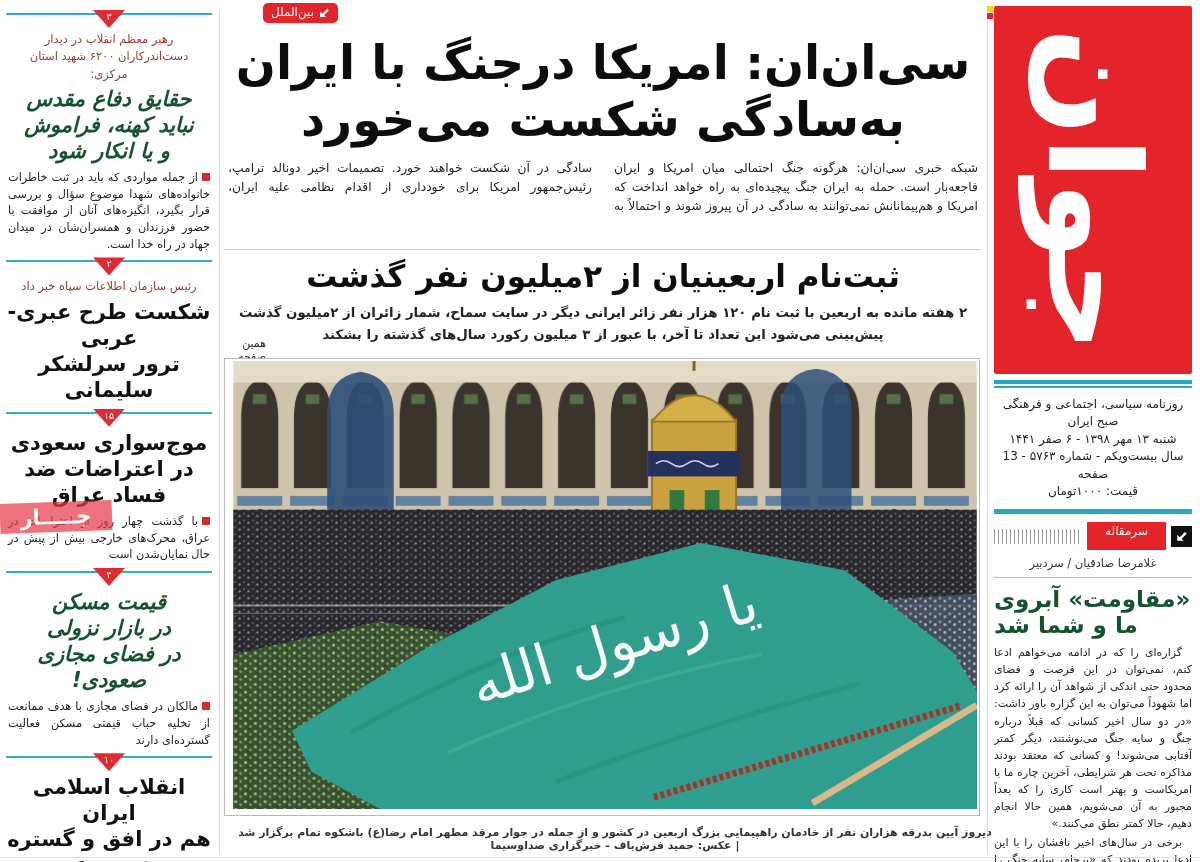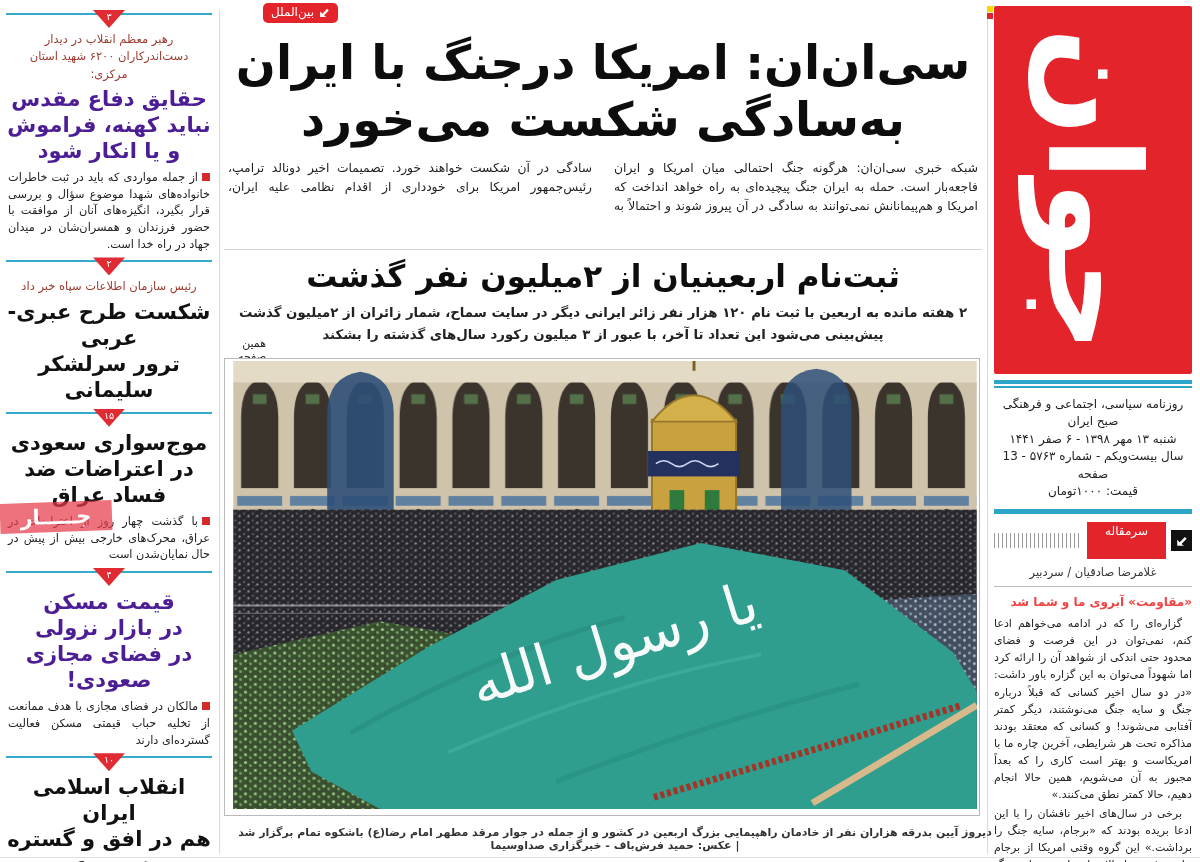--- a/index.html
+++ b/index.html
@@ -12,40 +12,40 @@
   #logo-box{position:relative;height:368px;background:#e4242b;border-radius:2px;overflow:hidden;}
   #logo-box .logo-word{position:absolute;top:50%;left:50%;
       transform:translate(-50%,-50%) rotate(90deg);
       color:#fff;font-weight:bold;font-size:128px;line-height:1;white-space:nowrap;}
   .teal-bar{height:4px;background:#2ba6c9;margin-top:6px;}
   .teal-bar.thin{height:2px;margin-top:2px;}
   #paper-info{margin-top:8px;text-align:center;font-size:12px;line-height:1.45;color:#222;}
   .teal-thick{height:5px;background:#2ba6c9;margin:9px 0 8px;}
   #editorial-head{display:flex;align-items:center;gap:5px;direction:rtl;}
   .brand-sq{width:21px;height:21px;background:#111;display:flex;align-items:center;justify-content:center;flex:0 0 auto;}
-  .sarmaghale{background:#e4242b;color:#fff;font-size:12px;padding:2px 18px 21px;flex:0 0 auto;}
+  .sarmaghale{background:#e4242b;color:#fff;font-size:12px;padding:2px 18px 12px;flex:0 0 auto;}
   .barcode{flex:1;height:15px;background:repeating-linear-gradient(90deg,#9a9a9a 0 1px,transparent 1px 4px);}
   #editor-name{text-align:center;font-size:11.5px;color:#333;margin:6px 0 4px;
       border-bottom:1px solid #bbb;padding-bottom:7px;}
-  #editorial-title{text-align:right;font-weight:bold;font-size:12px;margin:8px 0 6px;color:#ef4444;}
+  #editorial-title{text-align:left;font-weight:bold;font-size:23px;margin:8px 0 6px;color:#14532d;}
   #editorial-body{font-size:11px;line-height:1.55;text-align:justify;color:#222;
       height:305px;overflow:hidden;}
   #editorial-body p{margin:0 0 2px;text-indent:10px;}
 
   
   #sidebar{position:absolute;left:6px;top:8px;width:206px;}
   .sb-div{position:relative;height:18px;margin:2px 0 3px;}
   .sb-div .line{position:absolute;left:0;right:0;top:3px;height:2px;background:#35aacb;}
   .sb-tri{position:absolute;left:50%;transform:translateX(-50%);top:0;width:32px;height:18px;
       background:#e02b33;clip-path:polygon(0 0,100% 0,50% 100%);
       color:#fff;font-size:9.5px;text-align:center;line-height:13px;}
   .sb-kicker{color:#9c3a2e;font-size:11.5px;text-align:center;line-height:1.5;margin:2px 6px 3px;}
   .sb-headline{font-weight:bold;text-align:center;font-size:21px;line-height:1.24;
       margin:2px 0 6px;white-space:pre-line;color:#111;}
-  .sb-headline.red{color:#4c1d95;}
+  .sb-headline.red{color:#14532d;font-style:italic;}
   .sb-body{font-size:11.3px;line-height:1.48;text-align:justify;color:#222;margin:0 2px 4px;}
   .sq-bullet{display:inline-block;width:8px;height:8px;background:#d42a2a;margin-left:4px;}
   .sb-item{position:relative;}
   .watermark{position:absolute;left:-6px;top:72px;width:112px;height:30px;background:rgba(232,60,75,.72);
       color:#fff;font-weight:bold;font-size:21px;line-height:30px;text-align:center;
       transform:rotate(-2deg);z-index:3;}
 
   
   #main{position:absolute;left:224px;top:0;width:758px;height:862px;}
   #section-tag{position:absolute;top:3px;right:644px;background:#e4242b;color:#fff;border-radius:5px;

